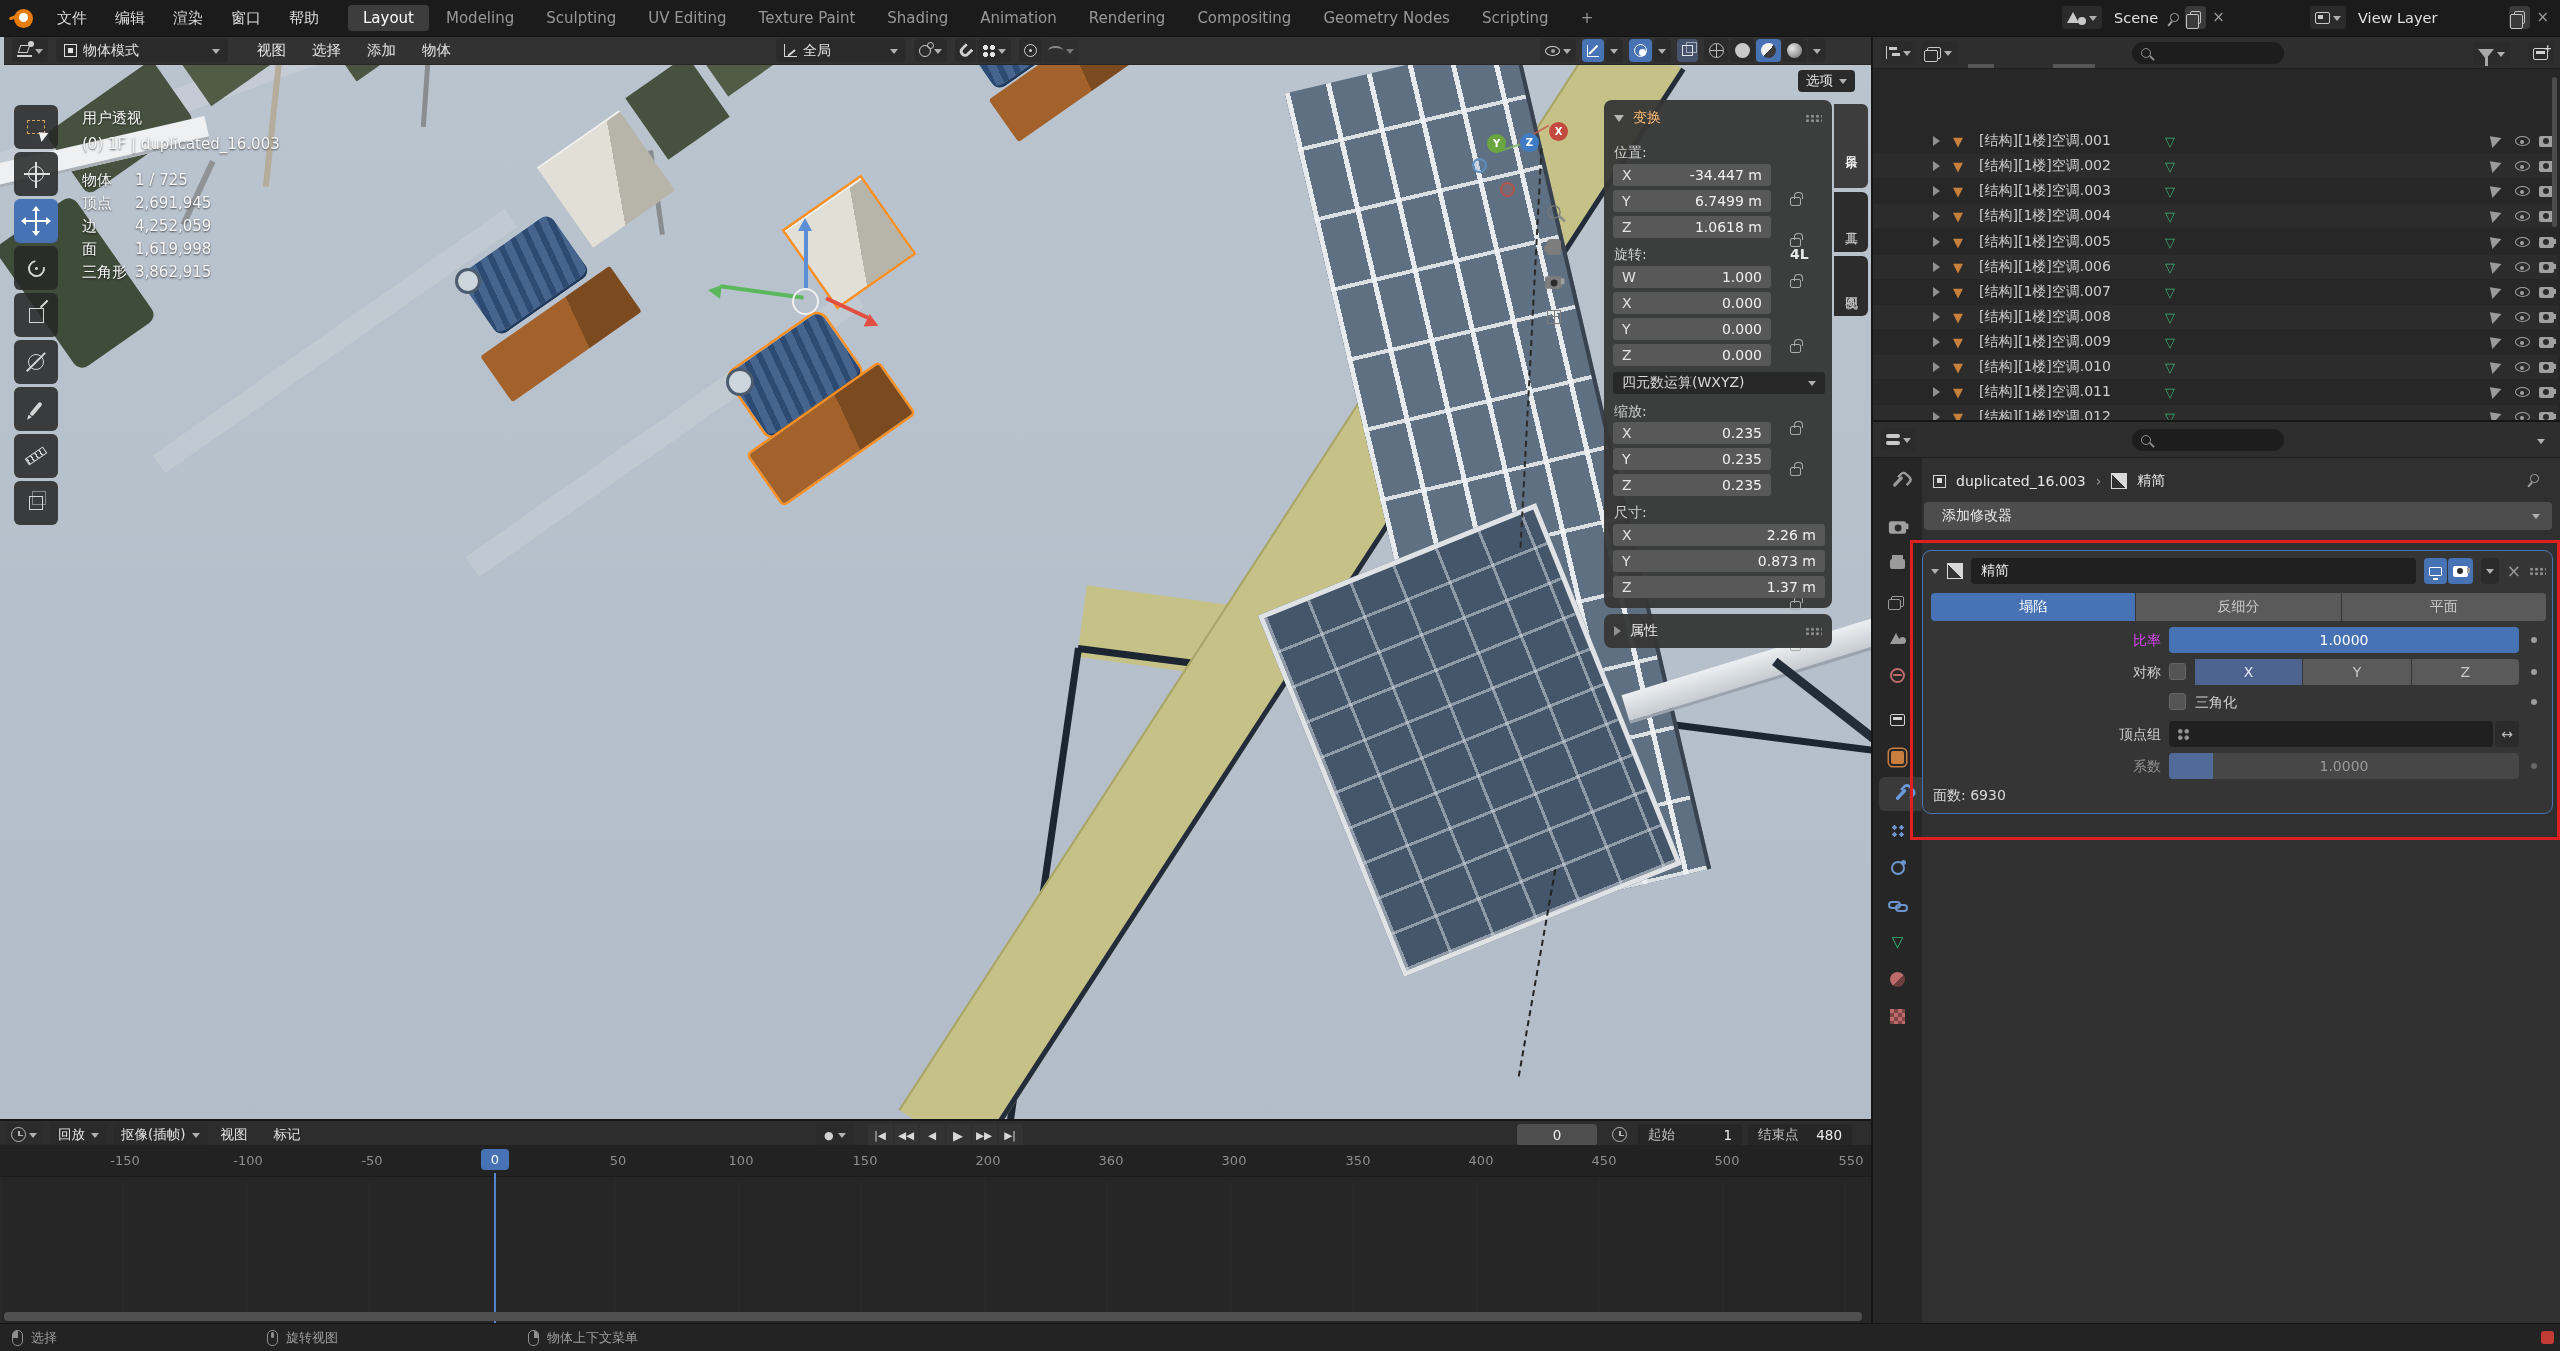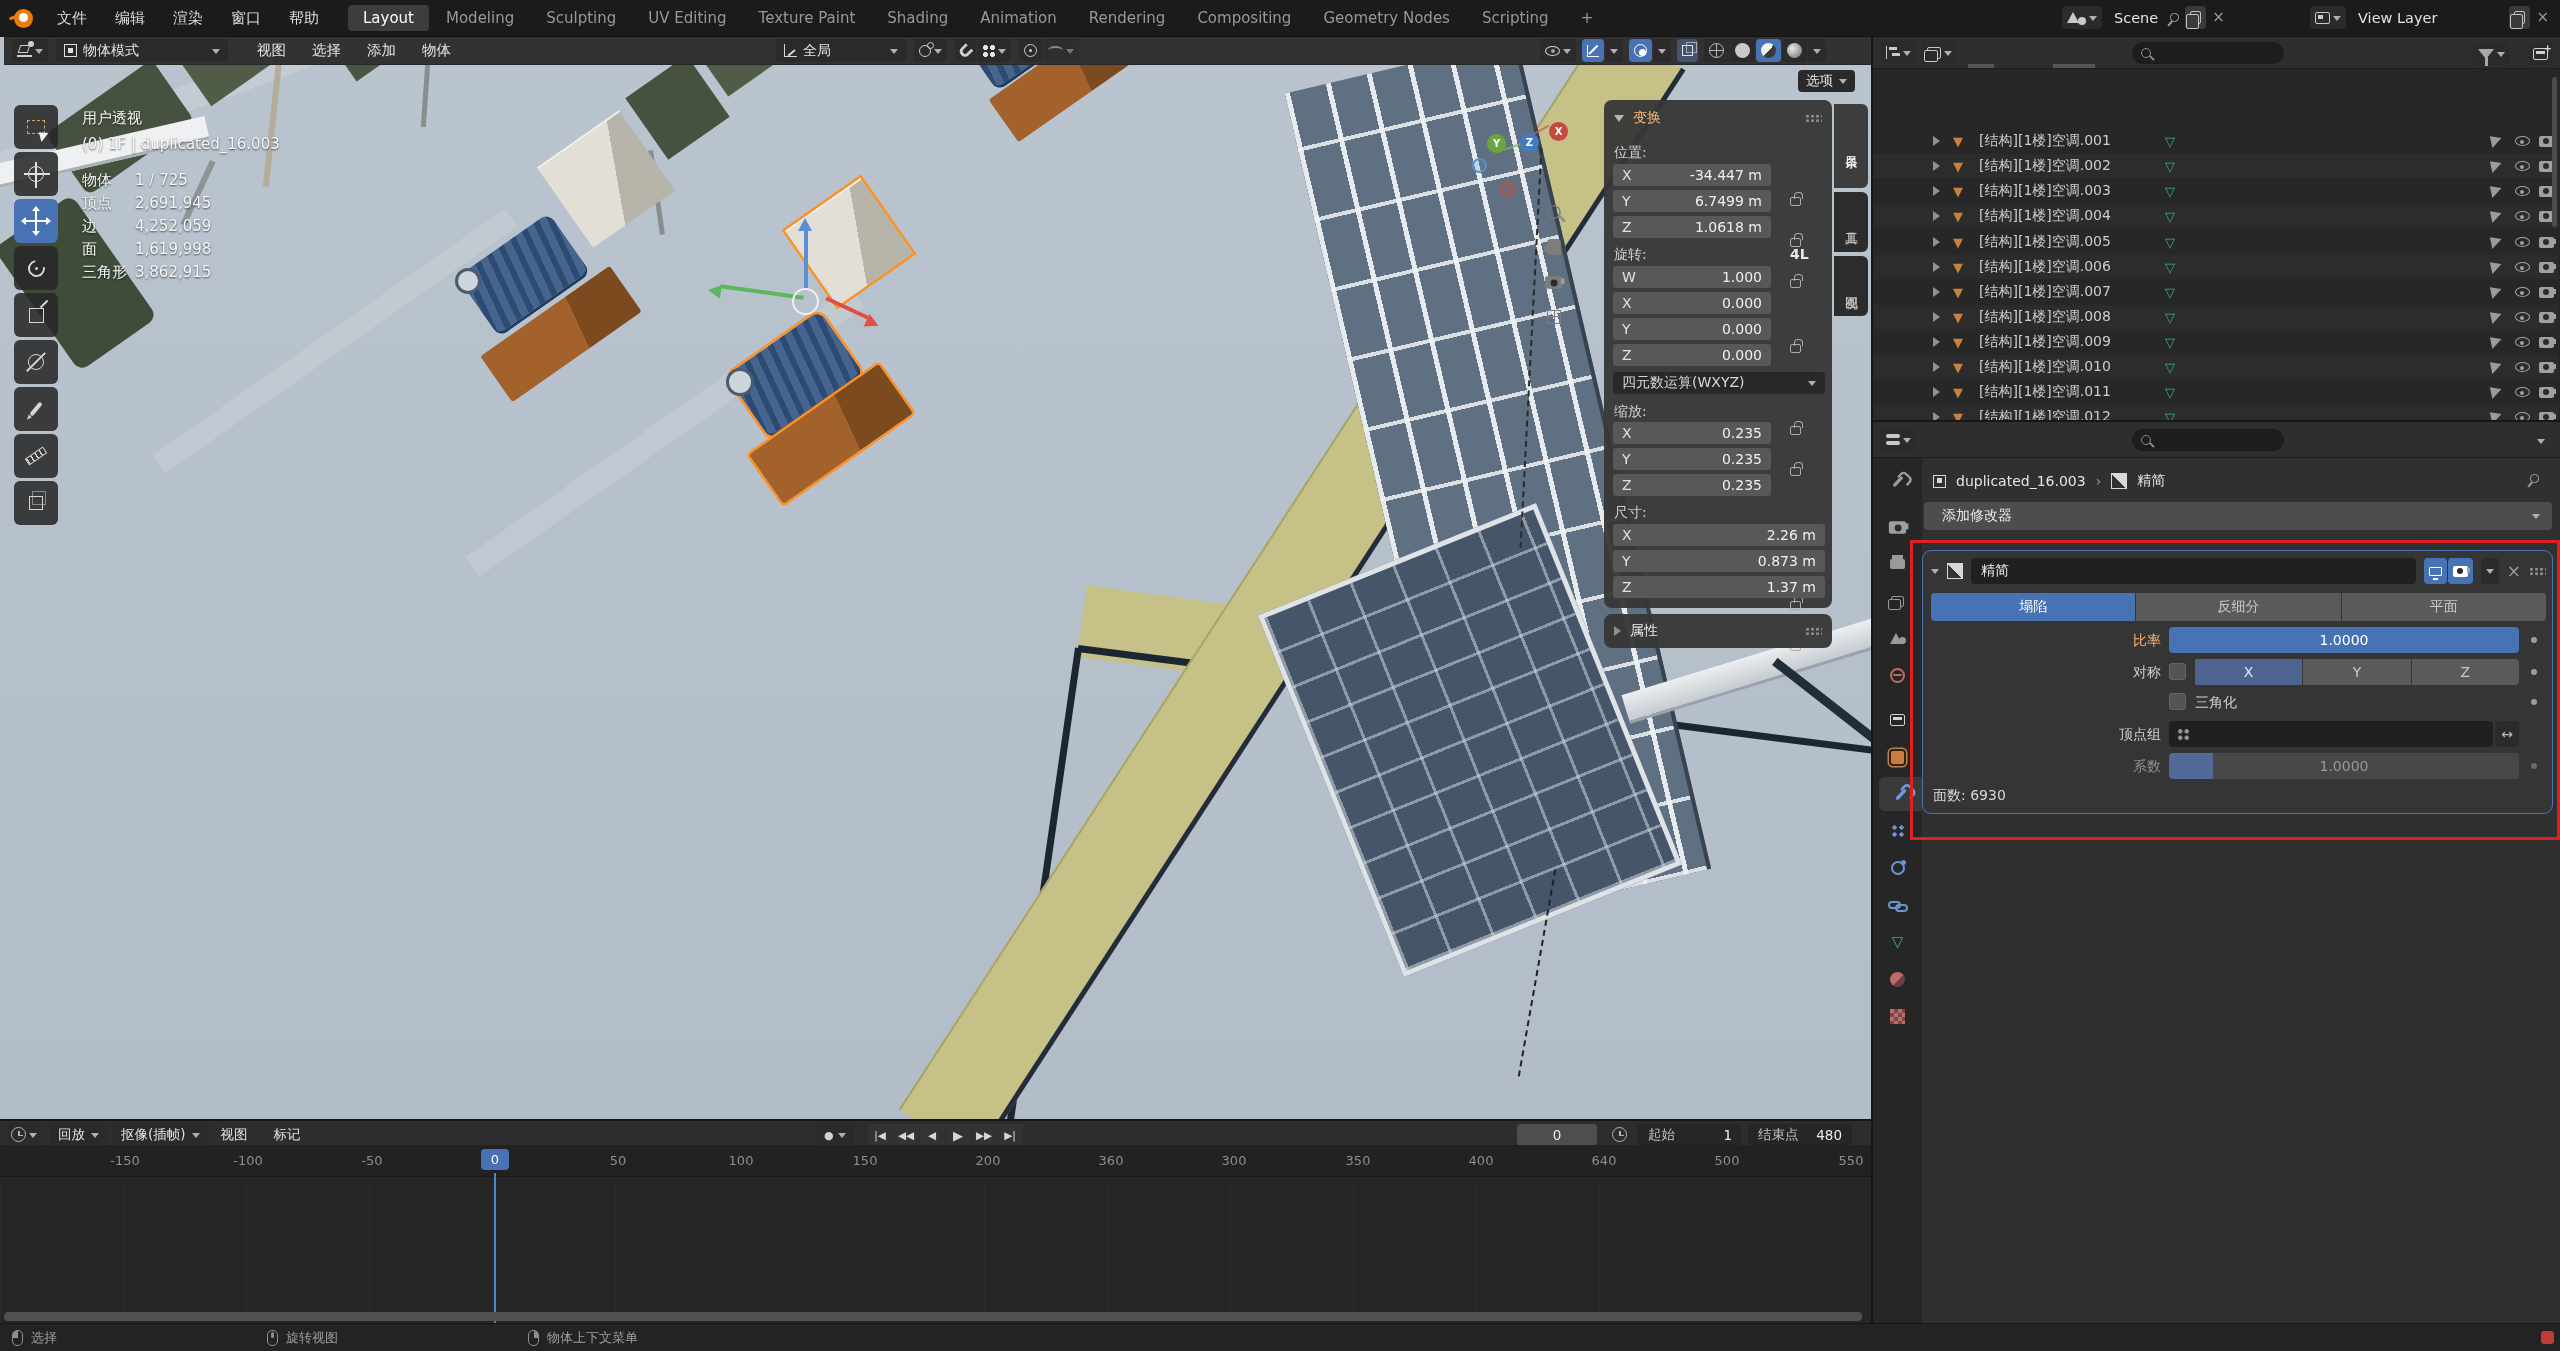--- a/index.html
+++ b/index.html
@@ -915,21 +915,21 @@
             <div class="cv"></div>
           </div>
         <span class="xch" style="font-size:17px">×</span>
         <div class="ddots"></div>
       </div>
       <div class="r flex" style="left:8px;top:42px;width:615px;height:28px;gap:1px">
         <div class="seg" style="flex:1;background:#4772b3;border-radius:4px 0 0 4px;color:#fff">塌陷</div>
         <div class="seg" style="flex:1;background:#5a5a5a">反细分</div>
         <div class="seg" style="flex:1;background:#5a5a5a;border-radius:0 4px 4px 0">平面</div>
       </div>
-      <div class="r" style="left:120px;top:81px;width:118px;text-align:right;color:#fdba74">比率</div>
+      <div class="r" style="left:120px;top:81px;width:118px;text-align:right;color:#d946ef">比率</div>
       <div class="r flex" style="left:246px;top:76px;width:350px;height:26px;background:#4772b3;border-radius:4px;justify-content:center;color:#fff">
           <span>1.0000</span>
         </div>
       <div class="r adot" style="left:608px;top:86px"></div>
       <div class="r" style="left:120px;top:113px;width:118px;text-align:right;color:#d0d0d0">对称</div>
       <div class="r" style="left:246px;top:112px;width:17px;height:17px;background:#545454;border:1px solid #666;border-radius:3px"></div>
       <div class="r flex" style="left:272px;top:108px;width:324px;height:26px;gap:1px">
         <div class="seg" style="flex:1;background:#4f6390;color:#e3eaf5">X</div>
         <div class="seg" style="flex:1;background:#5a5a5a">Y</div>
         <div class="seg" style="flex:1;background:#5a5a5a;border-radius:0 4px 4px 0">Z</div>
@@ -1004,21 +1004,21 @@
       <span class="tick" style="left:248px">-100</span>
       <span class="tick" style="left:372px">-50</span>
       <span class="tick" style="left:618px">50</span>
       <span class="tick" style="left:741px">100</span>
       <span class="tick" style="left:865px">150</span>
       <span class="tick" style="left:988px">200</span>
       <span class="tick" style="left:1111px">360</span>
       <span class="tick" style="left:1234px">300</span>
       <span class="tick" style="left:1358px">350</span>
       <span class="tick" style="left:1481px">400</span>
-      <span class="tick" style="left:1604px">640</span>
+      <span class="tick" style="left:1604px">450</span>
       <span class="tick" style="left:1727px">500</span>
       <span class="tick" style="left:1851px">550</span>
       <div class="r" style="left:481px;top:4px;width:28px;height:21px;background:#4772b3;border-radius:4px;display:flex;align-items:center;justify-content:center;color:#fff;font-size:13px">
           <span>0</span>
         </div>
     </div>
     <div class="r" id="tl-tracks"></div>
     <div class="r" style="left:494px;top:52px;width:2px;height:152px;background:#5285c9"></div>
     <div class="r" style="left:4px;top:191px;width:1858px;height:9px;background:#505050;border-radius:4px"></div>
   </div>

